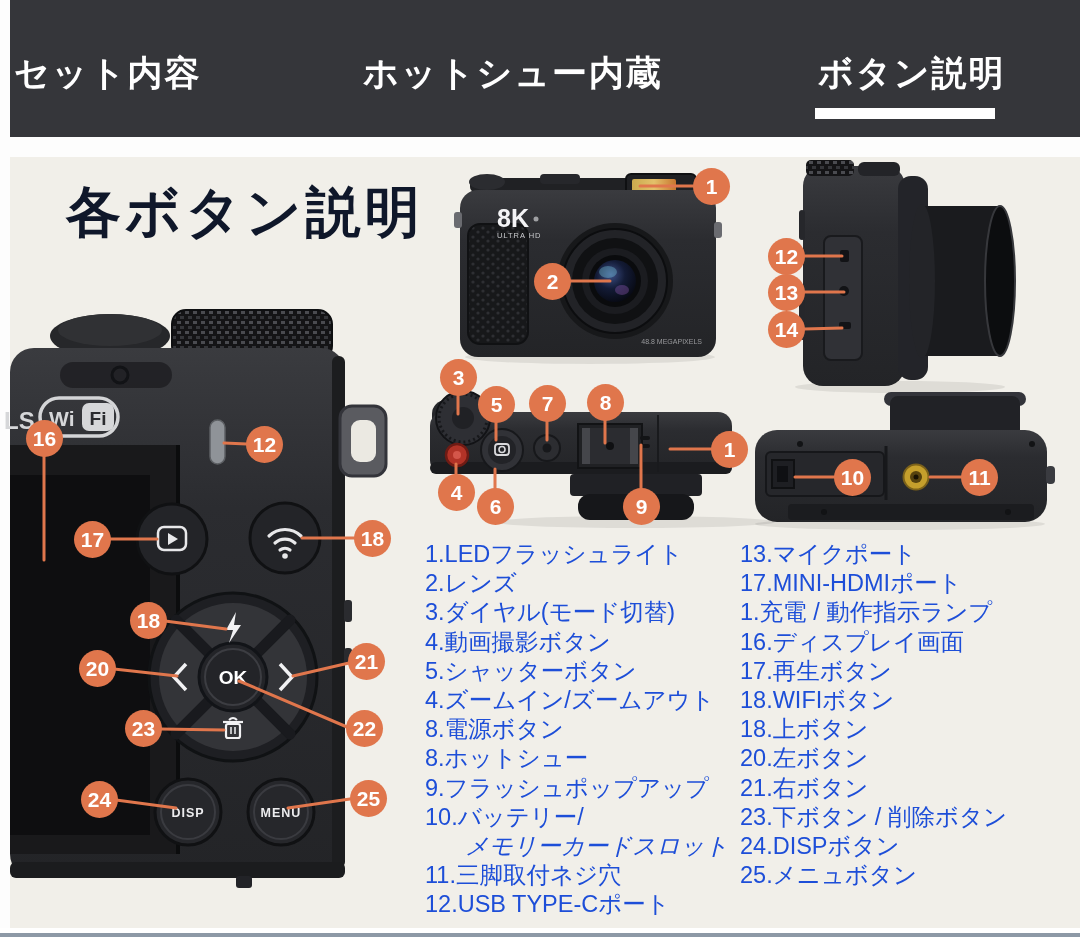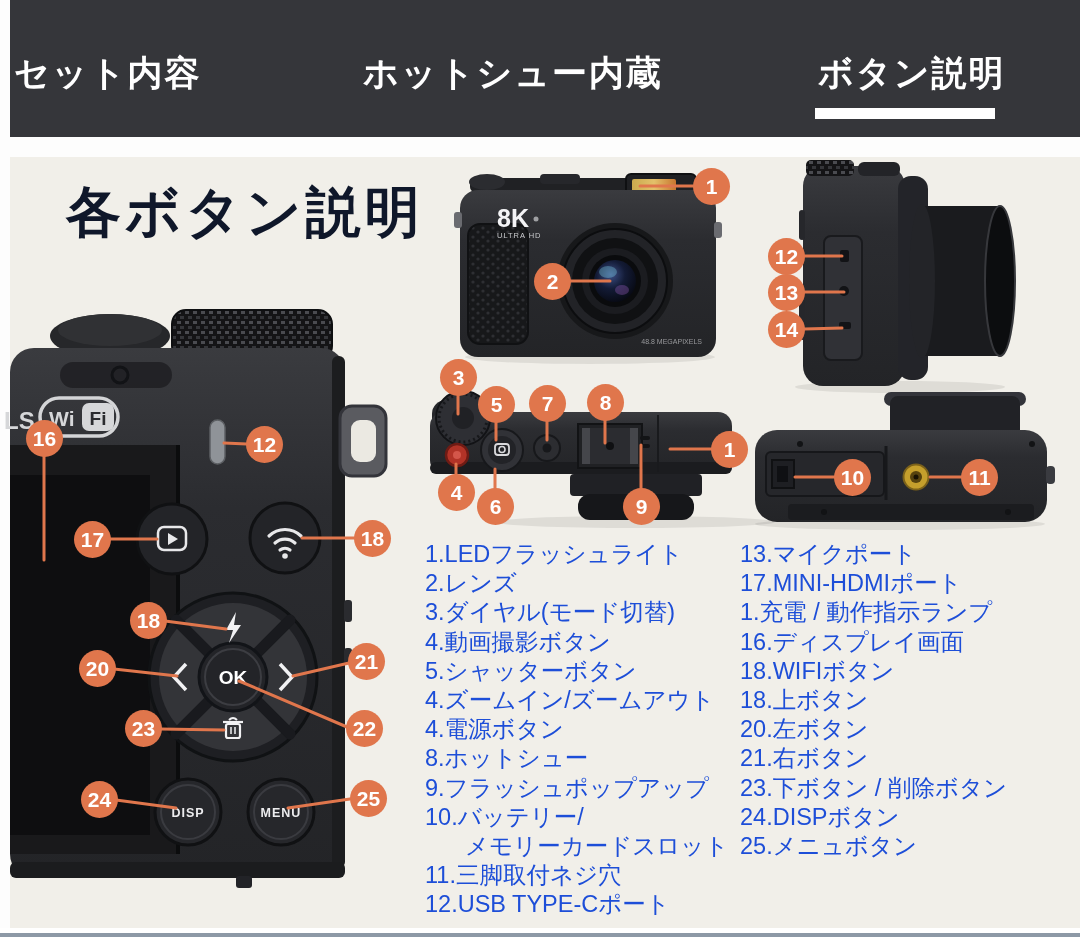--- a/index.html
+++ b/index.html
@@ -15,21 +15,21 @@
          font-family:"DejaVu Serif","Liberation Serif",serif;
          font-size:55px;font-weight:700;letter-spacing:4px;color:#0f172a;white-space:nowrap;}
   .art{position:absolute;left:0;top:0;width:1080px;height:943px;z-index:2;}
   .callout{position:absolute;width:37px;height:37px;margin-left:-18px;margin-top:-18px;z-index:4;
            border-radius:50%;background:#e0764c;color:#ffffff;font-size:21px;font-weight:700;
            display:flex;align-items:center;justify-content:center;}
   .col{position:absolute;margin:0;padding:0;list-style:none;z-index:3;
        font-size:23.5px;line-height:29.2px;color:#1d4ed8;font-weight:500;white-space:nowrap;}
   .col.left{left:425px;top:540px;}
   .col.right{left:740px;top:540px;}
-  .col li.indent{padding-left:40px;}
+  .col li.indent{padding-left:40px;font-style:italic;}
   .bottom-strip{position:absolute;left:0;top:928px;width:1080px;height:15px;background:#ffffff;z-index:5;}
   .bottom-line{position:absolute;left:0;top:5px;width:100%;height:4px;background:#8d99a6;}
   svg text{font-family:"Liberation Sans",sans-serif;}
 </style>
 </head>
 <body>
 
 <div class="stage">
   <div class="sliver"></div>
 
@@ -319,33 +319,34 @@
   <div class="callout" style="left:99px;top:799px">24</div>
   <div class="callout" style="left:368px;top:798px">25</div>
 
   <ul class="col left">
     <li>1.LEDフラッシュライト</li>
     <li>2.レンズ</li>
     <li>3.ダイヤル(モード切替)</li>
     <li>4.動画撮影ボタン</li>
     <li>5.シャッターボタン</li>
     <li>4.ズームイン/ズームアウト</li>
-    <li>4.電源ボタン</li>
+    <li>8.電源ボタン</li>
     <li>8.ホットシュー</li>
     <li>9.フラッシュポップアップ</li>
     <li>10.バッテリー/</li>
     <li class="indent">メモリーカードスロット</li>
     <li>11.三脚取付ネジ穴</li>
     <li>12.USB TYPE-Cポート</li>
   </ul>
   <ul class="col right">
     <li>13.マイクポート</li>
     <li>17.MINI-HDMIポート</li>
     <li>1.充電 / 動作指示ランプ</li>
     <li>16.ディスプレイ画面</li>
+    <li>17.再生ボタン</li>
     <li>18.WIFIボタン</li>
     <li>18.上ボタン</li>
     <li>20.左ボタン</li>
     <li>21.右ボタン</li>
     <li>23.下ボタン / 削除ボタン</li>
     <li>24.DISPボタン</li>
     <li>25.メニュボタン</li>
   </ul>
 
   <div class="bottom-strip">

